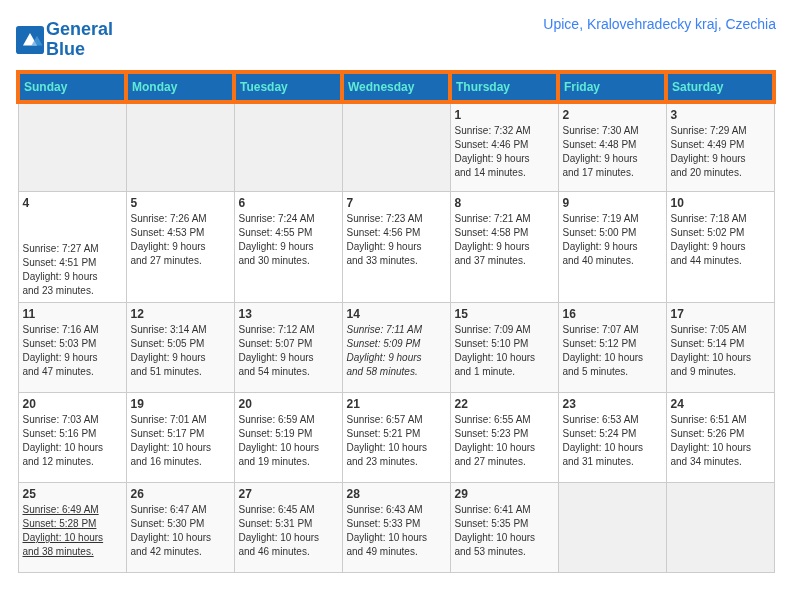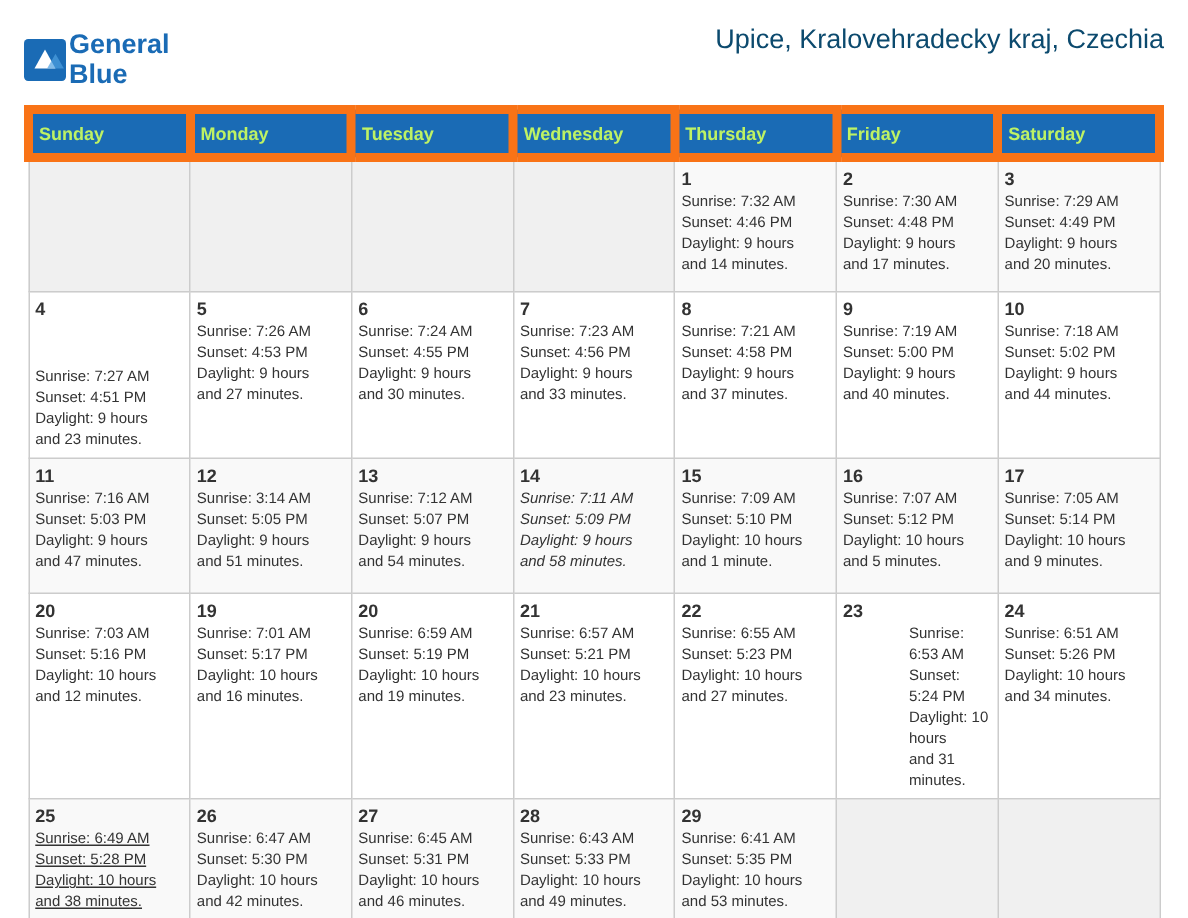--- a/index.html
+++ b/index.html
@@ -37,36 +37,36 @@
     }
     .title-area {
       text-align: right;
     }
     .month-title {
       font-size: 36px;
       font-weight: bold;
       color: #333;
     }
     .subtitle {
-      font-size: 18px;
-      color: #0c4a6e;
+      font-size: 14px;
+      color: #3b82f6;
     }
     table {
       width: 100%;
       border-collapse: collapse;
       table-layout: fixed;
     }
     thead tr th {
       background-color: #1a6bb5;
-      color: #bef264;
+      color: #5eead4;
       font-size: 12px;
       font-weight: bold;
       padding: 6px 4px;
       text-align: left;
-      border: 6px solid #f97316;
+      border: 4px solid #f97316;
     }
     tbody tr td {
       border: 1px solid #ccc;
       vertical-align: top;
       padding: 4px 4px;
       height: 90px;
       background: #fff;
       font-size: 10.5px;
       color: #333;
     }
@@ -281,21 +281,21 @@
         </td>
         <td>
           <span class="day-number">22</span>
           <div class="day-info" style="white-space: pre-line;">Sunrise: 6:55 AM
 Sunset: 5:23 PM
 Daylight: 10 hours
 and 27 minutes.</div>
         </td>
         <td>
           <span class="day-number">23</span>
-          <div class="day-info" style="white-space: pre-line; margin-left: 44px;">Sunrise: 6:53 AM
+          <div class="day-info" style="white-space: pre-line;">Sunrise: 6:53 AM
 Sunset: 5:24 PM
 Daylight: 10 hours
 and 31 minutes.</div>
         </td>
         <td>
           <span class="day-number">24</span>
           <div class="day-info" style="white-space: pre-line;">Sunrise: 6:51 AM
 Sunset: 5:26 PM
 Daylight: 10 hours
 and 34 minutes.</div>

